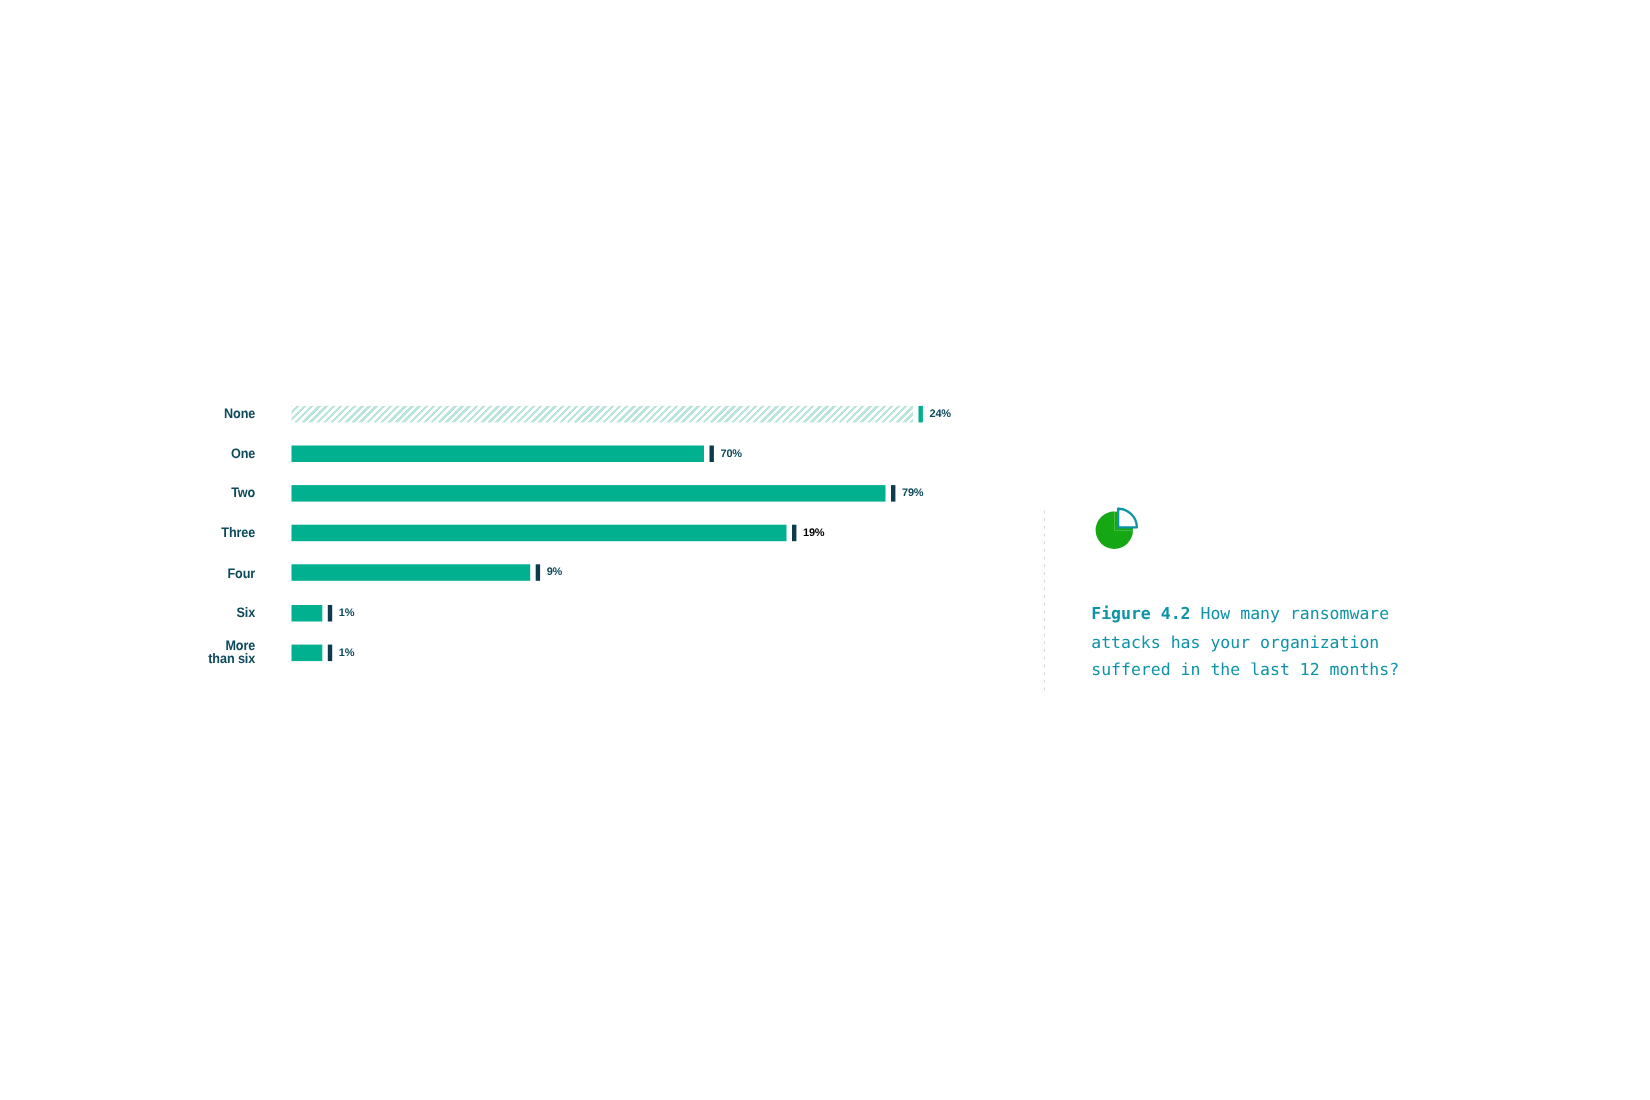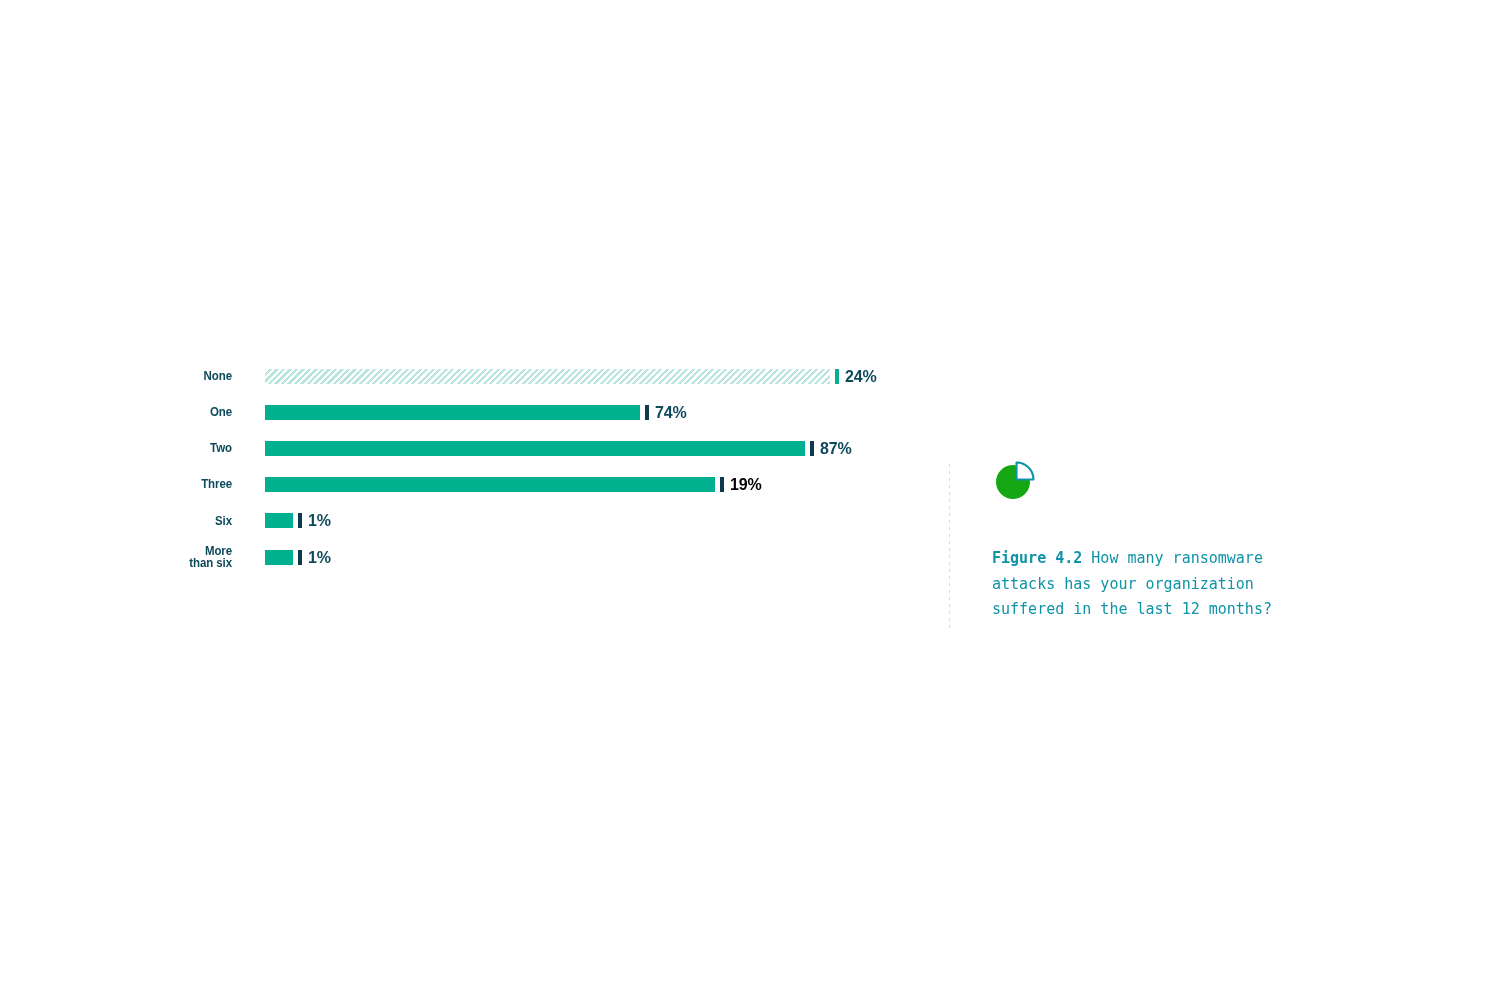--- a/index.html
+++ b/index.html
@@ -92,21 +92,21 @@
     flex: 0 0 auto;
   }
 
   .bar.hatched + .bar-tick {
     background: #00b08f;
   }
 
   .bar-value {
     font-family: "Liberation Sans", sans-serif;
     font-weight: bold;
-    font-size: 16px;
+    font-size: 10px;
     line-height: 15px;
     color: #0d4a5c;
     margin-left: 6px;
     letter-spacing: -0.2px;
     flex: 0 0 auto;
     white-space: nowrap;
   }
 
   
   .divider {
@@ -169,42 +169,50 @@
         <div class="bar-tick" style="background: rgb(0, 176, 143);"></div>
         <div class="bar-value" style="color: rgb(13, 74, 92);">24%</div>
       </div>
     </div>
 
     <div class="bar-row">
       <div class="cat-label" style="color: rgb(13, 74, 92);">One</div>
       <div class="bar-track">
         <div class="bar" style="width: 375px; background: rgb(0, 176, 143);"></div>
         <div class="bar-tick" style="background: rgb(13, 58, 77);"></div>
-        <div class="bar-value" style="color: rgb(13, 74, 92);">74%</div>
+        <div class="bar-value" style="color: rgb(13, 74, 92);">70%</div>
       </div>
     </div>
 
     <div class="bar-row">
       <div class="cat-label" style="color: rgb(13, 74, 92);">Two</div>
       <div class="bar-track">
         <div class="bar" style="width: 540px; background: rgb(0, 176, 143);"></div>
         <div class="bar-tick" style="background: rgb(13, 58, 77);"></div>
-        <div class="bar-value" style="color: rgb(13, 74, 92);">87%</div>
+        <div class="bar-value" style="color: rgb(13, 74, 92);">79%</div>
       </div>
     </div>
 
     <div class="bar-row">
       <div class="cat-label" style="color: rgb(13, 74, 92);">Three</div>
       <div class="bar-track">
         <div class="bar" style="width: 450px; background: rgb(0, 176, 143);"></div>
         <div class="bar-tick" style="background: rgb(13, 58, 77);"></div>
         <div class="bar-value" style="color: #000000;">19%</div>
       </div>
     </div>
 
+    <div class="bar-row">
+      <div class="cat-label" style="color: rgb(13, 74, 92);">Four</div>
+      <div class="bar-track">
+        <div class="bar" style="width: 217px; background: rgb(0, 176, 143);"></div>
+        <div class="bar-tick" style="background: rgb(13, 58, 77);"></div>
+        <div class="bar-value" style="color: rgb(13, 74, 92);">9%</div>
+      </div>
+    </div>
 
 
     <div class="bar-row">
       <div class="cat-label" style="color: rgb(13, 74, 92);">Six</div>
       <div class="bar-track">
         <div class="bar" style="width: 28px; background: rgb(0, 176, 143);"></div>
         <div class="bar-tick" style="background: rgb(13, 58, 77);"></div>
         <div class="bar-value" style="color: rgb(13, 74, 92);">1%</div>
       </div>
     </div>

